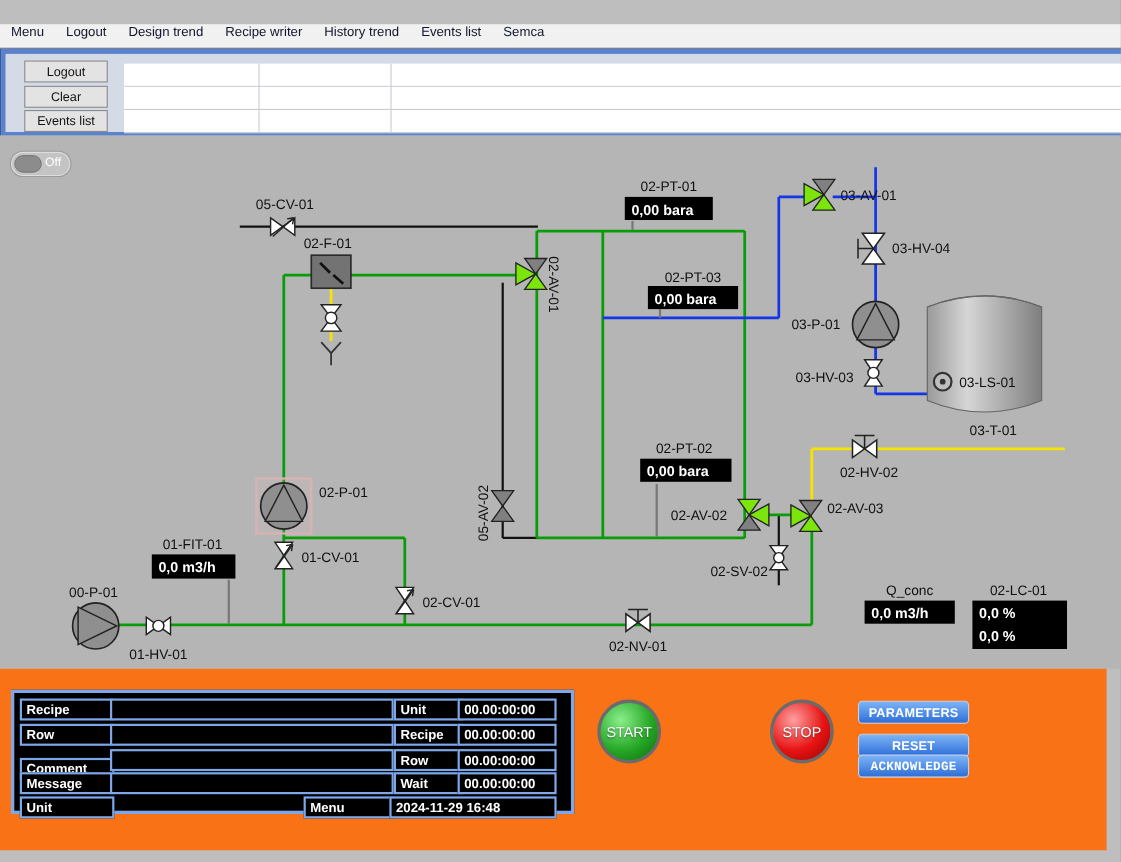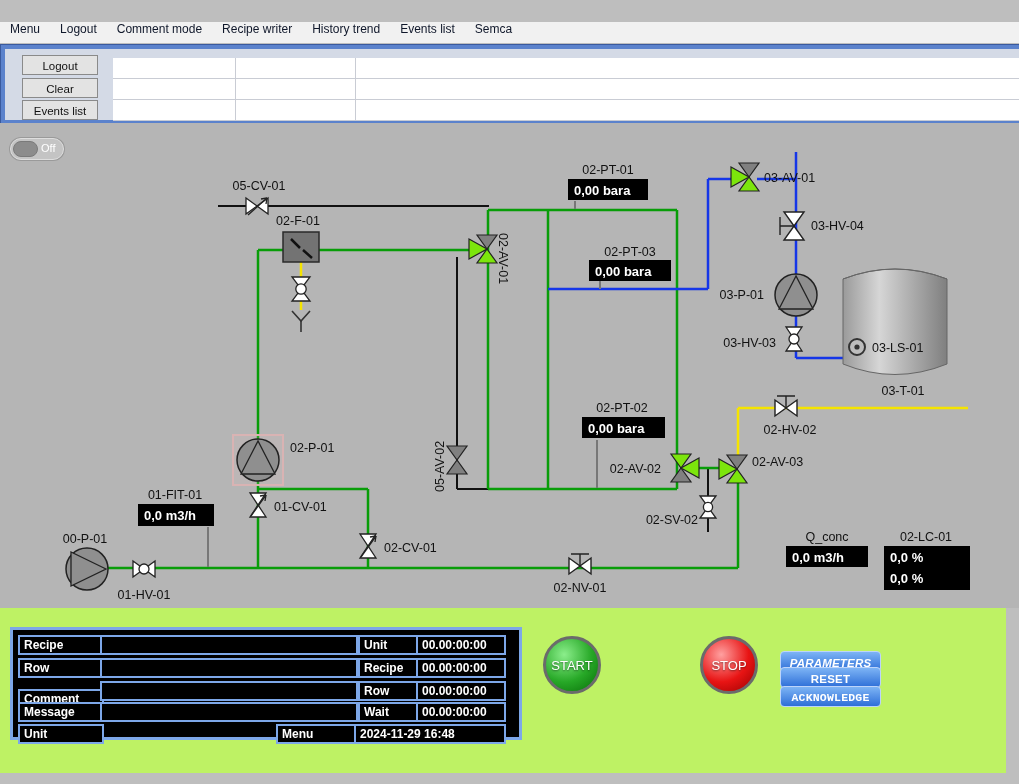--- a/index.html
+++ b/index.html
@@ -23,21 +23,21 @@
   
   .diagram{position:absolute;left:0;top:123px;width:1019px;height:485px;background:#b5b5b5;}
   .toggle{position:absolute;left:10px;top:15px;width:52px;height:20px;background:#c4c4c4;
           border:1.5px solid #dedede;border-radius:11px;box-shadow:0 0 0 1px #9a9a9a;}
   .toggle .knob{position:absolute;left:2px;top:2px;width:23px;height:14px;background:#8c8c8c;
           border:1px solid #7a7a7a;border-radius:8px;}
   .toggle .tlabel{position:absolute;left:30px;top:3px;font-size:11px;font-weight:normal;color:#ffffff;}
   svg text{font-family:"Liberation Sans",sans-serif;font-size:12.5px;fill:#111;}
   svg text.val{font-size:13px;font-weight:bold;fill:#ffffff;}
   
-  .bottom-black{position:absolute;left:0;top:608px;width:1006px;height:165px;background:#bef264;}
+  .bottom-black{position:absolute;left:0;top:608px;width:1006px;height:165px;background:#f97316;}
   .statusbox{position:absolute;left:10px;top:19px;width:506px;height:107px;border:3px solid #7da7e8;background:#000;}
   .cell{position:absolute;background:#000;border:2px solid #7da7e8;color:#fff;font-size:12px;
         font-weight:bold;line-height:16px;padding-left:4px;white-space:nowrap;overflow:hidden;}
   .roundbtn{position:absolute;width:58px;height:58px;border-radius:50%;border:3px solid #6b6b6b;
             color:#fff;font-size:13px;display:flex;align-items:center;justify-content:center;
             text-shadow:0 1px 2px rgba(0,0,0,.5);}
   .roundbtn.start{background:radial-gradient(circle at 35% 30%,#8bee8b,#27a827 55%,#076d07);}
   .roundbtn.stop{background:radial-gradient(circle at 35% 30%,#ffa0a0,#e81414 55%,#990000);}
   .bluebtn{position:absolute;left:780px;width:101px;height:21px;border-radius:4px;
            background:linear-gradient(#7db4f5,#2e6fd8);border:1px solid #bcd4fa;color:#fff;
@@ -45,21 +45,21 @@
 </style>
 </head>
 <body>
 
 <div class="screen">
 
 
   <div class="menubar">
     <span class="mi">Menu</span>
     <span class="mi">Logout</span>
-    <span class="mi">Comment mode</span>
+    <span class="mi">Design trend</span>
     <span class="mi">Recipe writer</span>
     <span class="mi">History trend</span>
     <span class="mi">Events list</span>
     <span class="mi">Semca</span>
   </div>
 
   <div class="alarm-panel">
     <button class="alarm-btn" style="top:6px;">Logout</button>
     <button class="alarm-btn" style="top:29px;">Clear alarms</button>
     <button class="alarm-btn" style="top:51px;">Events list</button>
@@ -316,18 +316,18 @@
       <div class="cell" style="left:403px;top:72px;width:82px;height:16px;">00.00:00:00</div>
 
       <div class="cell" style="left:5px;top:94px;width:78px;height:16px;">Unit</div>
       <div class="cell" style="left:263px;top:94px;width:74px;height:16px;">Menu</div>
       <div class="cell" style="left:341px;top:94px;width:144px;height:16px;">2024-11-29 16:48</div>
     </div>
 
     <button class="roundbtn start" style="left:543px;top:28px;">START</button>
     <button class="roundbtn stop" style="left:700px;top:28px;">STOP</button>
 
-    <button class="bluebtn" style="top:43px;font-style:italic;">PARAMETERS</button>
+    <button class="bluebtn" style="top:29px;">PARAMETERS</button>
     <button class="bluebtn" style="top:59px;">RESET MANUAL</button>
     <button class="bluebtn" style="top:78px;font-family:Liberation Mono, monospace;">ACKNOWLEDGE</button>
   </div>
 
 </div>
 
 </body></html>

